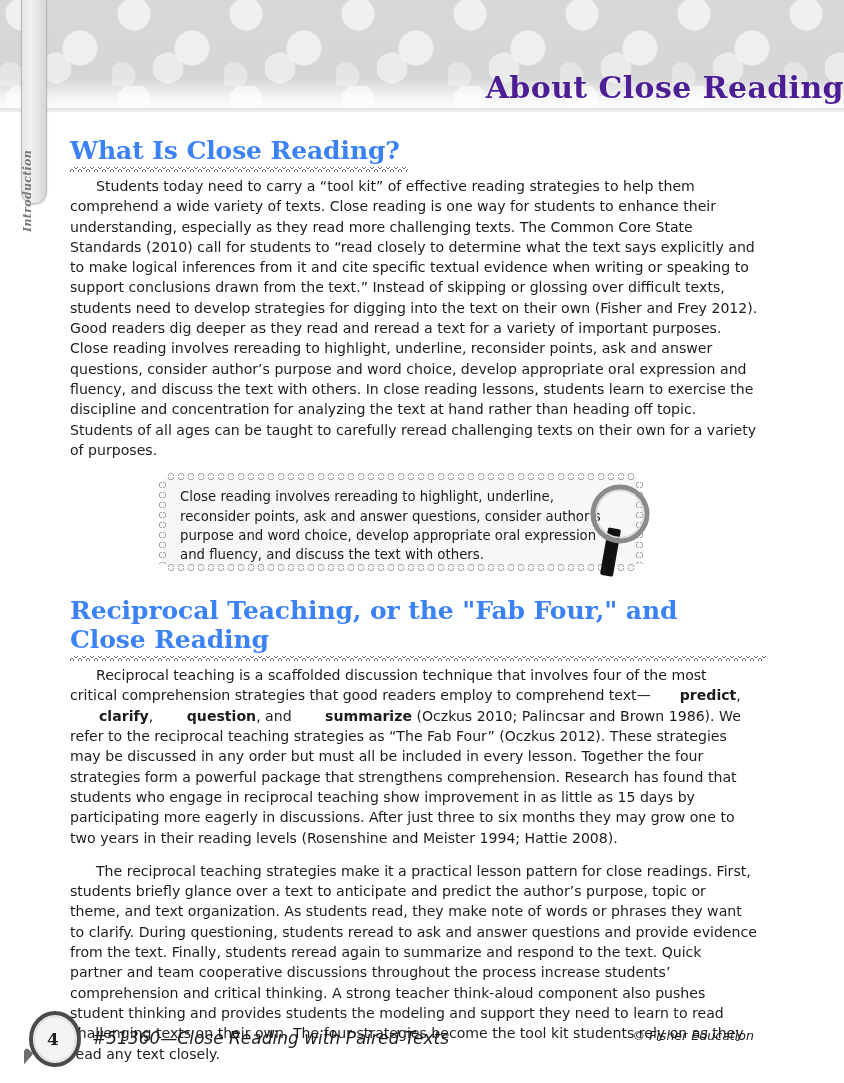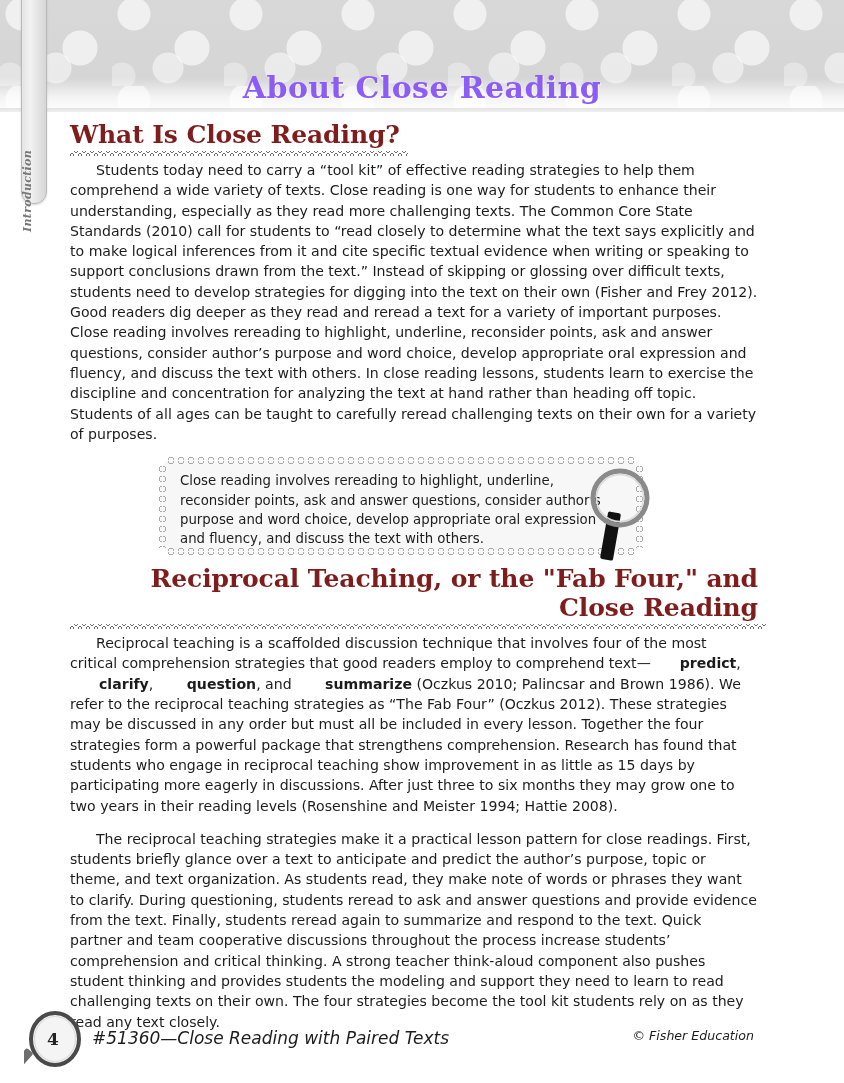--- a/index.html
+++ b/index.html
@@ -64,26 +64,26 @@
     left: 0; right: 0; bottom: -6px;
     height: 10px;
     background: linear-gradient(to bottom, rgba(0,0,0,0.10), rgba(0,0,0,0));
   }
 
   #page-title {
     position: absolute;
     left: 0;
     right: 0;
     top: 50px;
-    text-align: center;
+    text-align: right;
     font-family: "DejaVu Serif", serif;
     font-size: 30px;
     font-weight: 700;
     letter-spacing: 0.4px;
-    color: #8b5cf6;
+    color: #4c1d95;
     text-shadow: 1px 1px 0 rgba(255,255,255,0.65);
   }
 
   
   #section-tab {
     position: absolute;
     left: 21px;
     top: -14px;
     width: 24px;
     height: 216px;
@@ -112,27 +112,26 @@
     position: absolute;
     left: 70px;
     top: 120px;
     width: 688px;
   }
 
   h2.section-heading {
     font-family: "DejaVu Serif", serif;
     font-size: 25px;
     font-weight: 700;
-    margin: 0 0 4px 0;
+    margin: 16px 0 4px 0;
     padding: 0 0 7px 0;
-    color: #7f1d1d;
+    color: #3b82f6;
     letter-spacing: -0.1px;
     position: relative;
     display: inline-block;
-    text-align: right;
   }
   h2.section-heading::after {
     content: "";
     position: absolute;
     left: 0;
     right: -8px;
     bottom: 0;
     height: 5px;
     background-image:
       radial-gradient(circle at 2px 4px, rgba(0,0,0,0) 0 1.1px, #6a6a6a 1.2px 1.9px, rgba(0,0,0,0) 2px),

